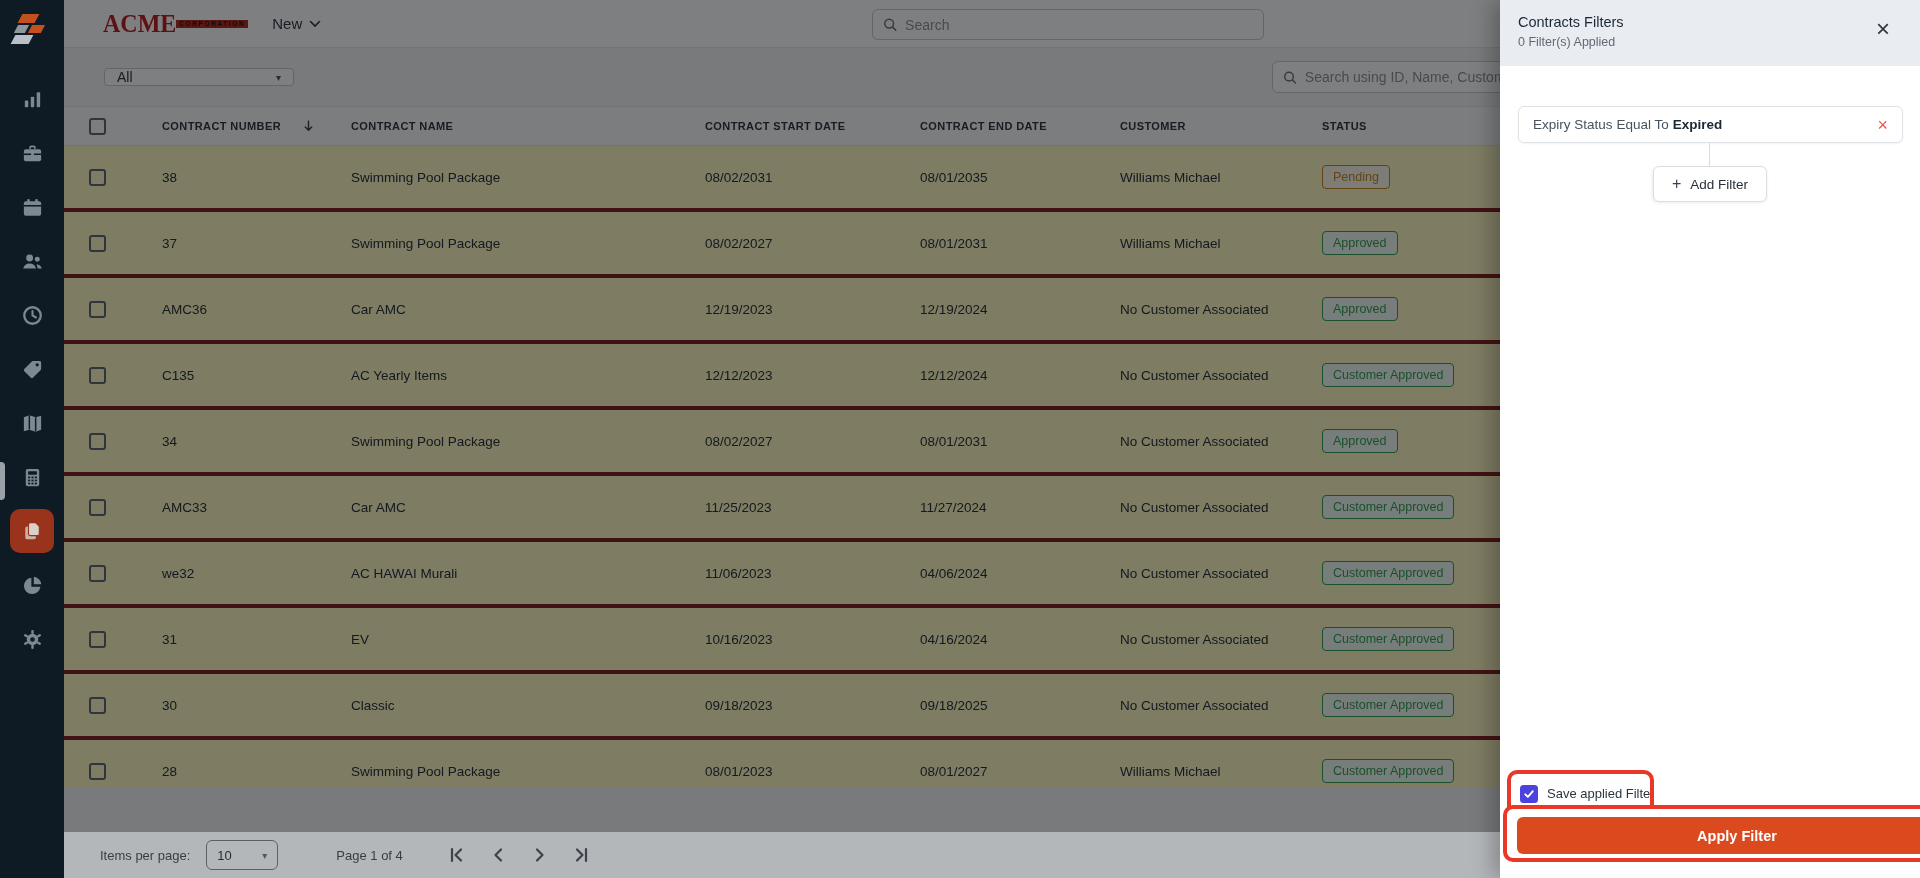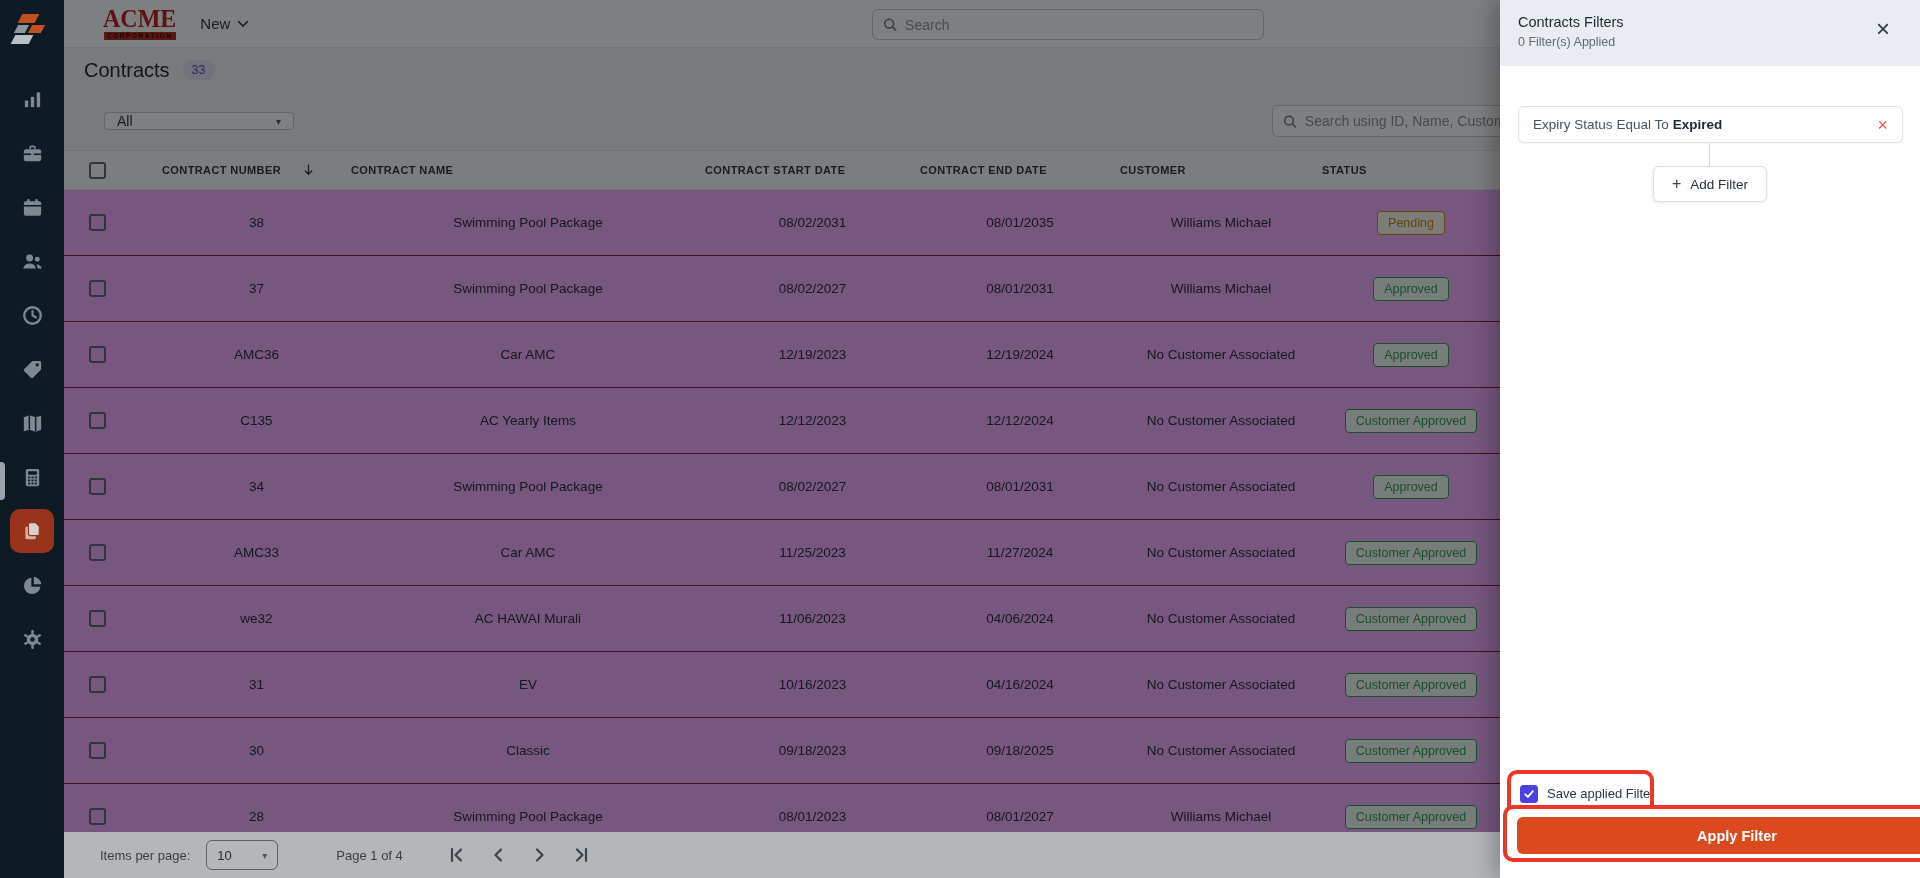--- a/index.html
+++ b/index.html
@@ -23,21 +23,21 @@
     display:flex; align-items:center; justify-content:center; color:#d9d2cc; }
   .side-item .pill { display:flex; align-items:center; justify-content:center; }
   .side-handle { position:absolute; left:0; top:462px; width:5px; height:38px;
     background:#9aa1a8; border-radius:0 4px 4px 0; }
 
   
   .main { position:absolute; left:64px; top:0; width:1436px; height:878px;
     background:#f2f4f6; overflow:hidden; }
   .topbar { height:48px; background:#ffffff; border-bottom:1px solid #e6e9ec;
     display:flex; align-items:center; position:relative; }
-  .acme { margin-left:39px; display:flex; flex-direction:column; align-items:center; line-height:1; }
+  .acme { margin-left:39px; display:flex; flex-direction:row; align-items:center; line-height:1; }
   .acme-word { font-size:24px; font-weight:800; color:#bd1a1c; letter-spacing:0px;
     font-family:"Liberation Serif", serif; transform:scaleY(1.05); }
   .acme-sub { margin-top:1px; background:#b3281e; color:#14100f; font-size:6.5px; font-weight:700;
     letter-spacing:1.6px; padding:1px 3px; }
   .new-btn { margin-left:24px; display:flex; align-items:center; gap:7px; font-size:15px;
     color:#2b3440; cursor:pointer; }
   .top-search { position:absolute; left:808px; top:9px; width:392px; height:31px;
     border:1px solid #c6cbd1; border-radius:6px; display:flex; align-items:center;
     padding:0 10px; gap:8px; background:#fff; }
   .top-search input, .tbl-search input { border:none; outline:none; background:transparent;
@@ -54,21 +54,21 @@
     display:flex; align-items:center; padding:0 12px; font-size:14px; color:#2a323c; cursor:pointer;margin-left:20px; }
   .view-dd .caret, .ipp-dd .caret { margin-left:auto; font-size:10px; color:#4e5862; }
   .tbl-search { position:absolute; left:1208px; top:13px; width:300px; height:32px;
     border:1px solid #c6cbd1; border-radius:6px; background:#fff; display:flex; align-items:center;
     padding:0 10px; gap:8px; }
 
   .grid-cols { display:grid; grid-template-columns:64px 223px 354px 215px 200px 202px 1fr; align-items:center; }
   .thead { height:40px; background:#fafbfd; border-top:1px solid #e3e6ea; border-bottom:1px solid #e3e6ea; }
   .th { font-size:11px; font-weight:700; letter-spacing:0.4px; color:#2a333d; display:flex; align-items:center; gap:21px; }
   .rows { height:642px; overflow:hidden; background:#fff; }
-  .t-row { height:66px; border-bottom:1px solid #7f1d1d; background:#f0abfc;text-align:center; }
+  .t-row { height:66px; border-bottom:4px solid #7f1d1d; background:#fef9c3; }
   .t-cell { font-size:13.5px; color:#242c35; }
   .cb { width:17px; height:17px; border:2px solid #5a646f; border-radius:3px; margin-left:25px;
     display:block; background:transparent; cursor:pointer; }
   .badge { display:inline-block; padding:4px 10px; border-radius:4px; font-size:12.5px; border:1px solid; }
   .badge.orange { color:#c9851a; border-color:#c9851a; background:#fdf8ec; }
   .badge.green  { color:#2f9e4f; border-color:#2f9e4f; background:#f1faf3; }
 
   .pagination { position:absolute; left:0; bottom:0; width:1436px; height:46px; background:#b4b7ba;
     display:flex; align-items:center; padding-left:36px; font-size:13px; color:#363e45; }
   .ipp-dd { width:72px; height:30px; border:1.5px solid #596068; border-radius:6px; margin-left:16px;
@@ -259,24 +259,20 @@
       </div>
       <div class="top-search">
         <svg width="15" height="15" viewBox="0 0 16 16">
             <circle cx="7" cy="7" r="5" fill="none" stroke="#6b747d" stroke-width="1.7"></circle>
             <path d="M11 11l3.4 3.4" stroke="#6b747d" stroke-width="1.7" stroke-linecap="round"></path>
           </svg>
         <input placeholder="Search" style="">
       </div>
     </header>
 
-    <div class="title-row">
-      <span class="page-title">Contracts</span>
-      <span class="count-badge">33</span>
-    </div>
 
     <div class="toolbar">
       <div class="view-dd">
         <span>All</span>
         <span class="caret">▾</span>
       </div>
       <div class="tbl-search">
         <svg width="15" height="15" viewBox="0 0 16 16">
             <circle cx="7" cy="7" r="5" fill="none" stroke="#6b747d" stroke-width="1.7"></circle>
             <path d="M11 11l3.4 3.4" stroke="#6b747d" stroke-width="1.7" stroke-linecap="round"></path>

